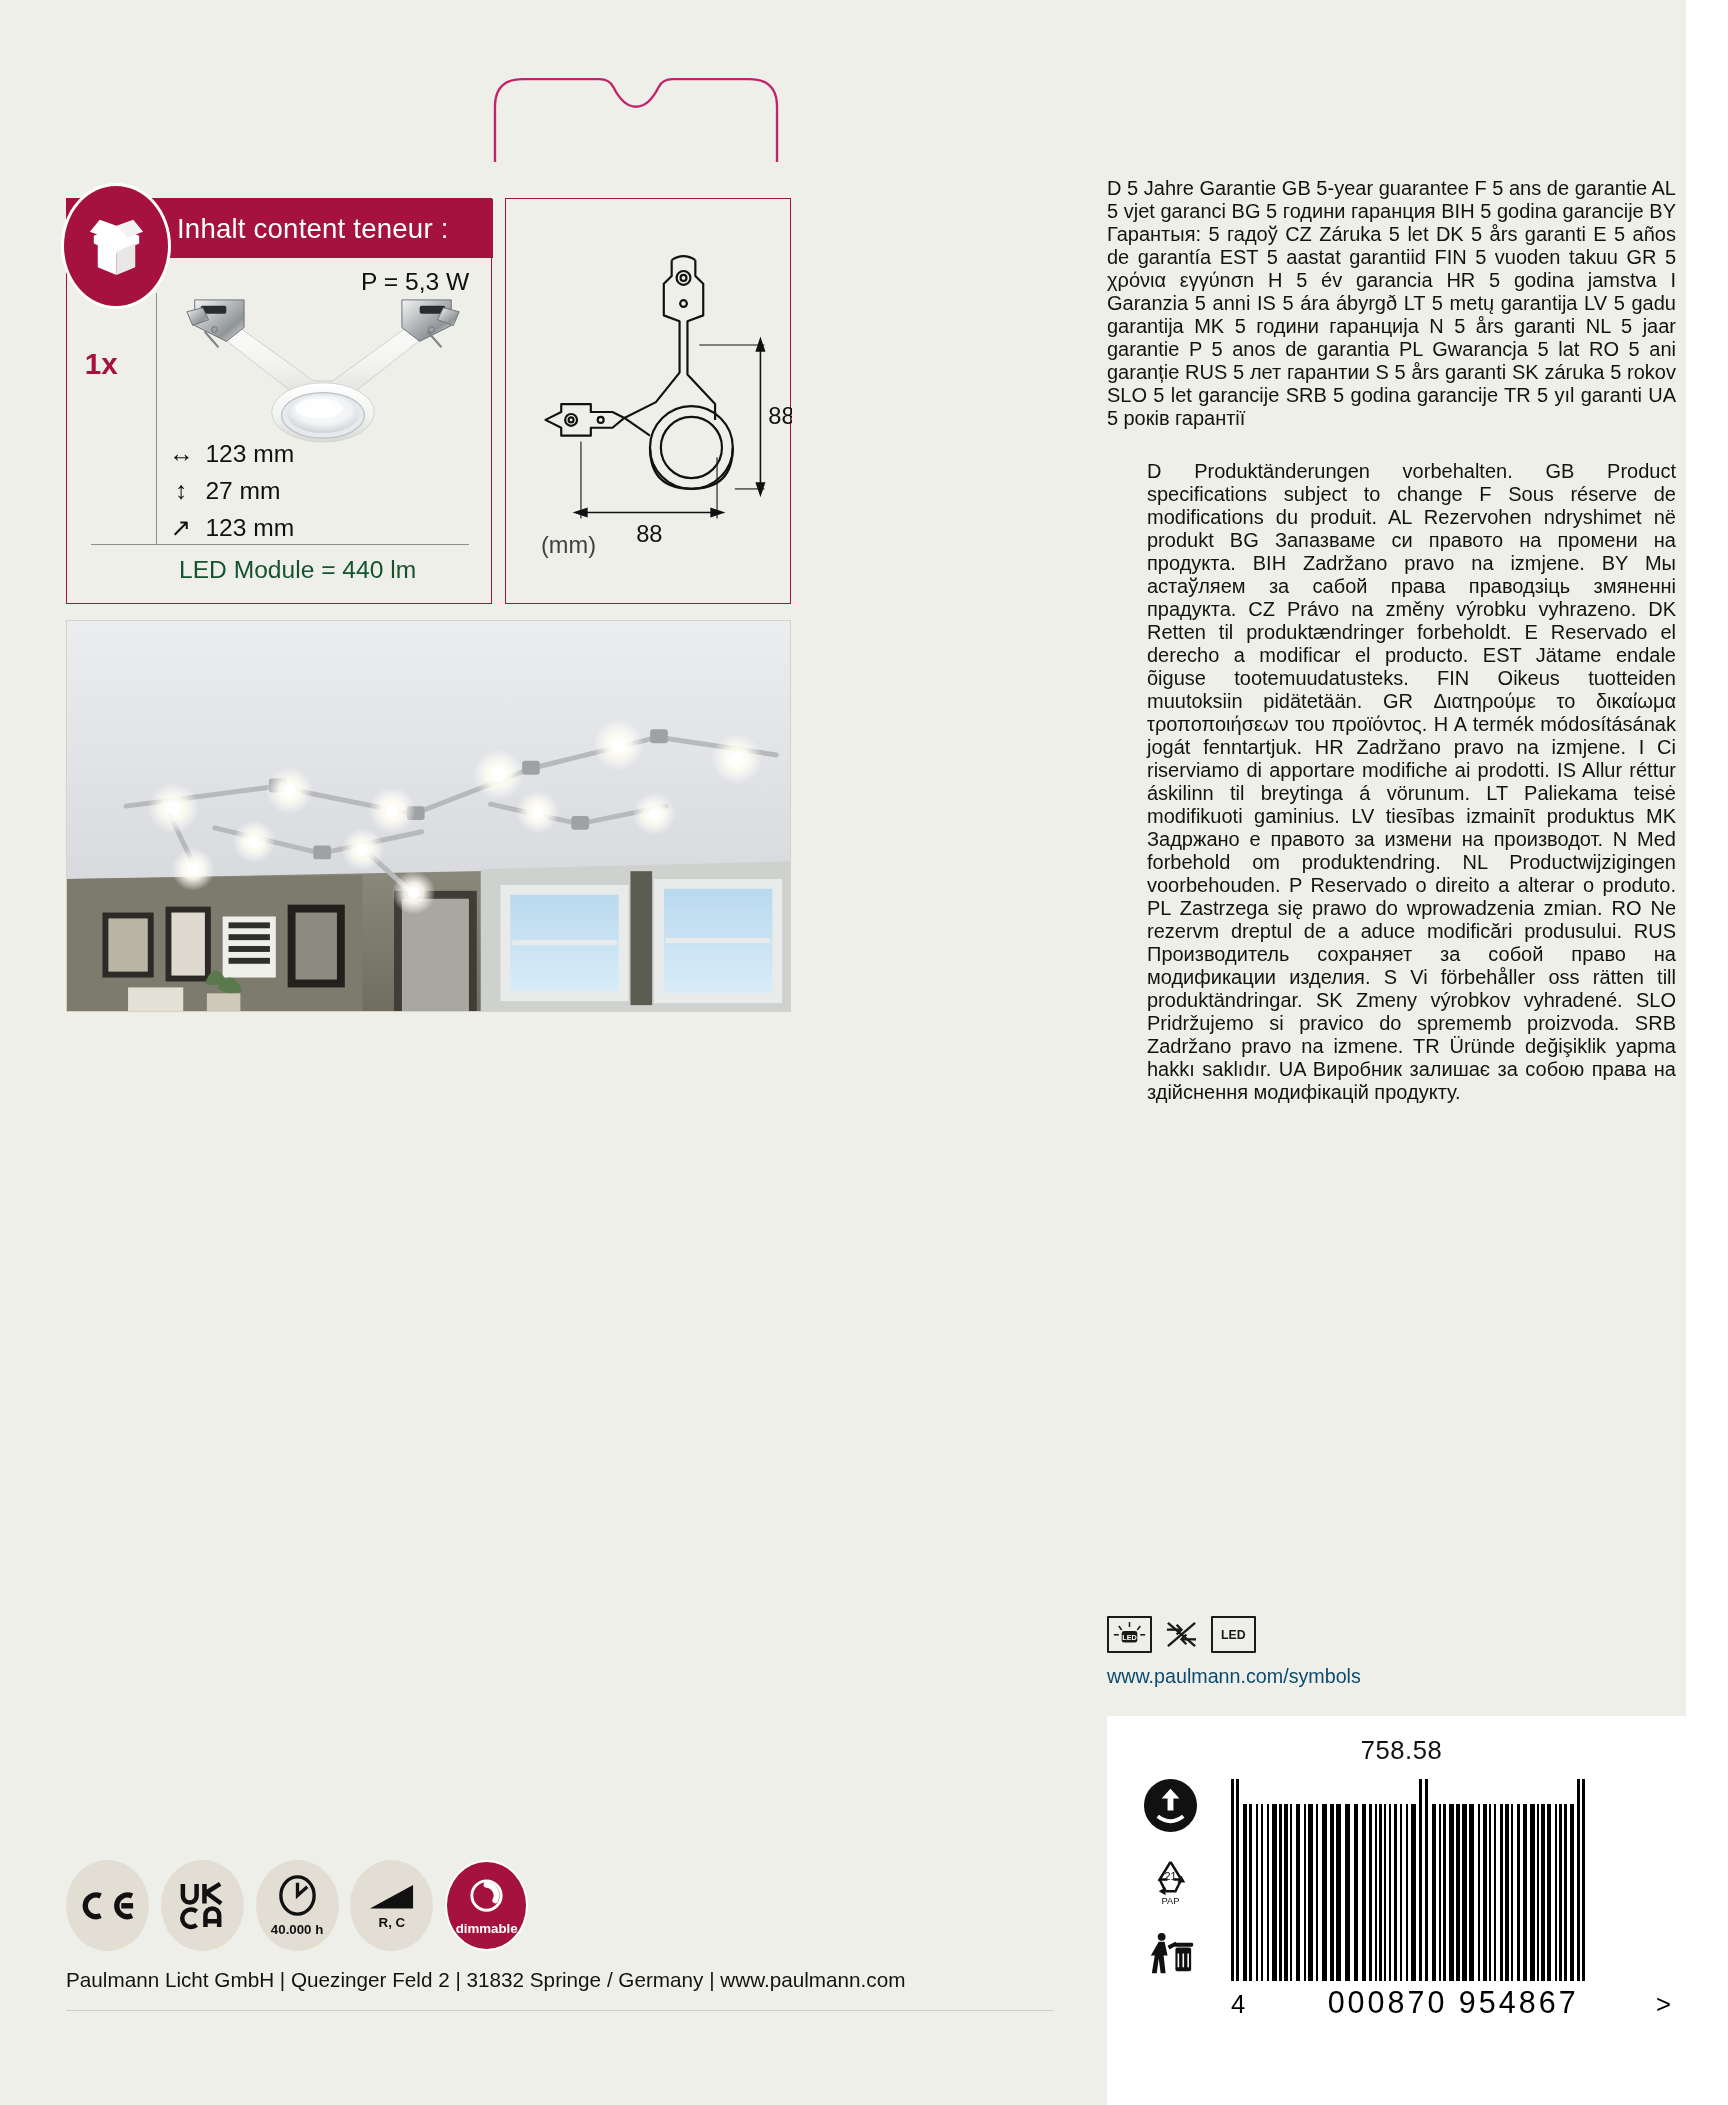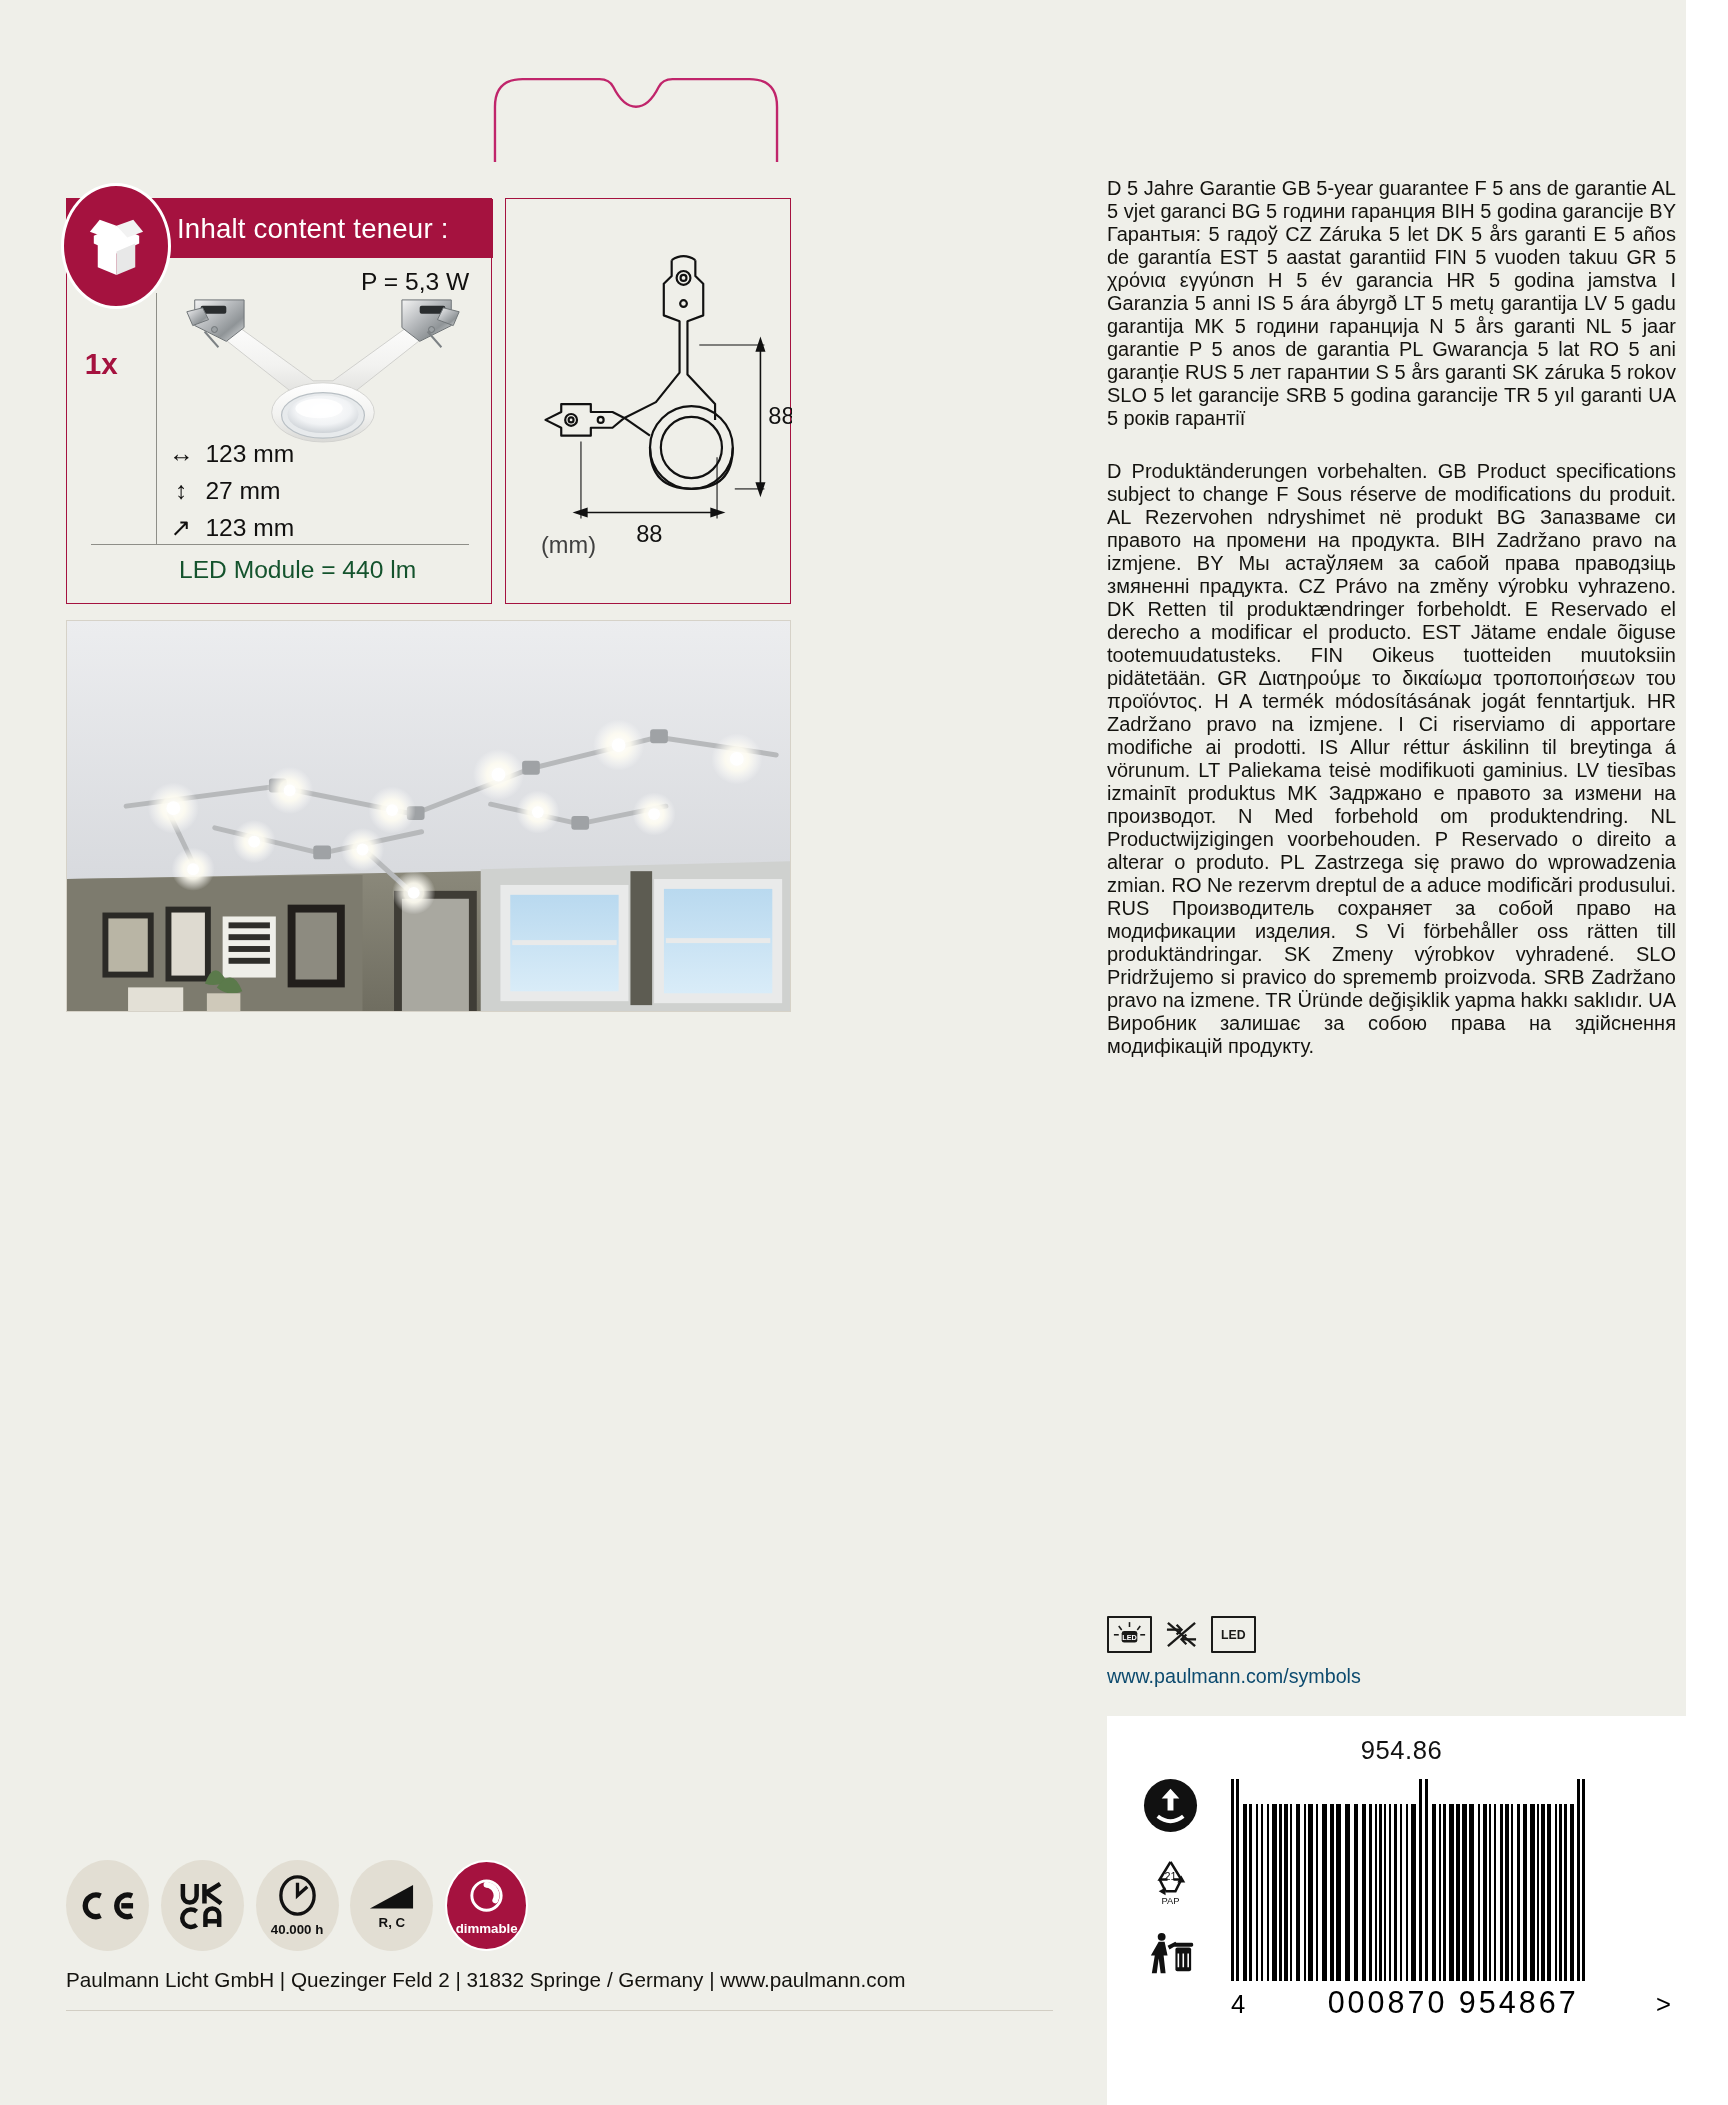--- a/index.html
+++ b/index.html
@@ -133,21 +133,21 @@
     left: 1107px; top: 177px;
     width: 569px;
   }
   .legal-block {
     font-size: 20px;
     line-height: 23px;
     color: #14130f;
     text-align: justify;
     word-spacing: -0.2px;
   }
-  .legal-block.second { margin-top: 29.6px; }
+  .legal-block.second { margin-top: 29.6px; margin-left: 40px; }
 
   
   .symbols-area {
     position: absolute;
     left: 1107px; top: 1616px;
     width: 325px;
   }
   .sym-row { display: flex; align-items: center; gap: 8.9px; }
   .sym-badge {
     width: 45px; height: 37px;
@@ -532,21 +532,21 @@
         </g>
       </svg>
       <div class="sym-badge">
         <span>LED</span>
       </div>
     </div>
     <div class="sym-text">www.paulmann.com/symbols</div>
   </div>
 
   <div class="barcode-panel">
-    <div class="artnr">954.86</div>
+    <div class="artnr">758.58</div>
 
     <div class="recycle-col">
       <svg width="57" height="57" viewBox="0 0 58 58">
         <circle cx="29" cy="29" r="27" fill="#111"></circle>
         <path d="M29,12 L38,22 L32,22 L32,34 L26,34 L26,22 L20,22 Z" fill="#fff"></path>
         <path d="M16,40 Q29,50 42,40" stroke="#fff" stroke-width="4" fill="none"></path>
       </svg>
       <svg width="57" height="57" viewBox="0 0 58 58">
         <g stroke="#111" stroke-width="2.6" fill="none">
           <path d="M29,10 L40,28 L32,28 L32,28"></path>

